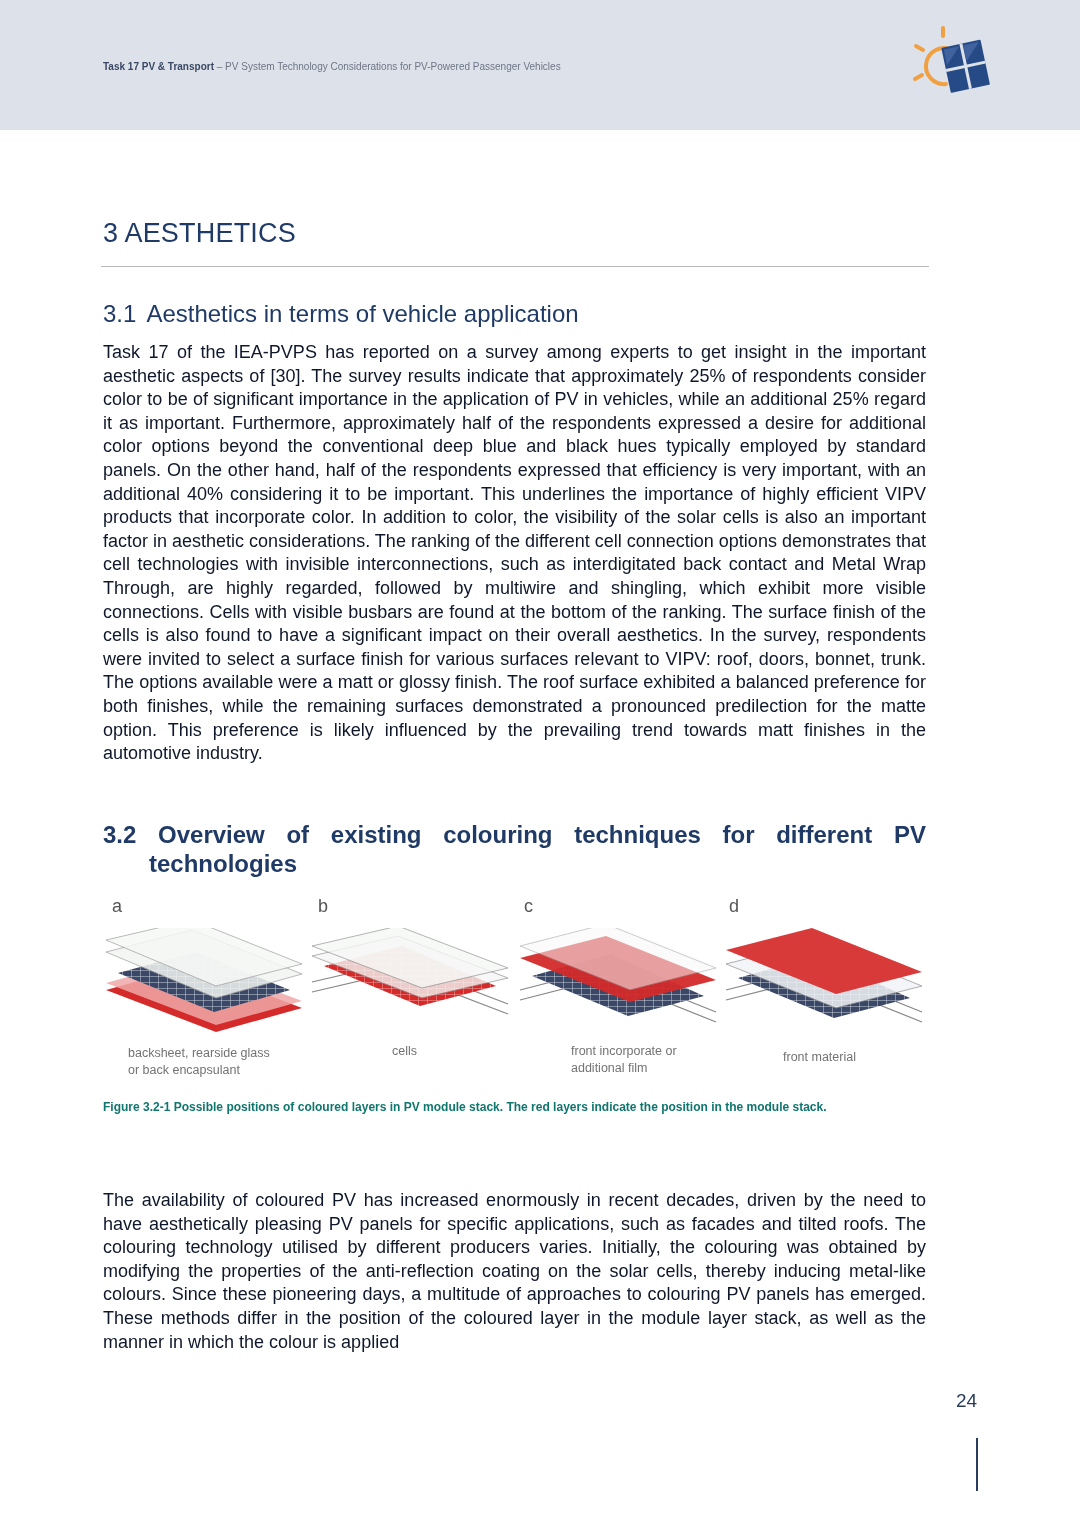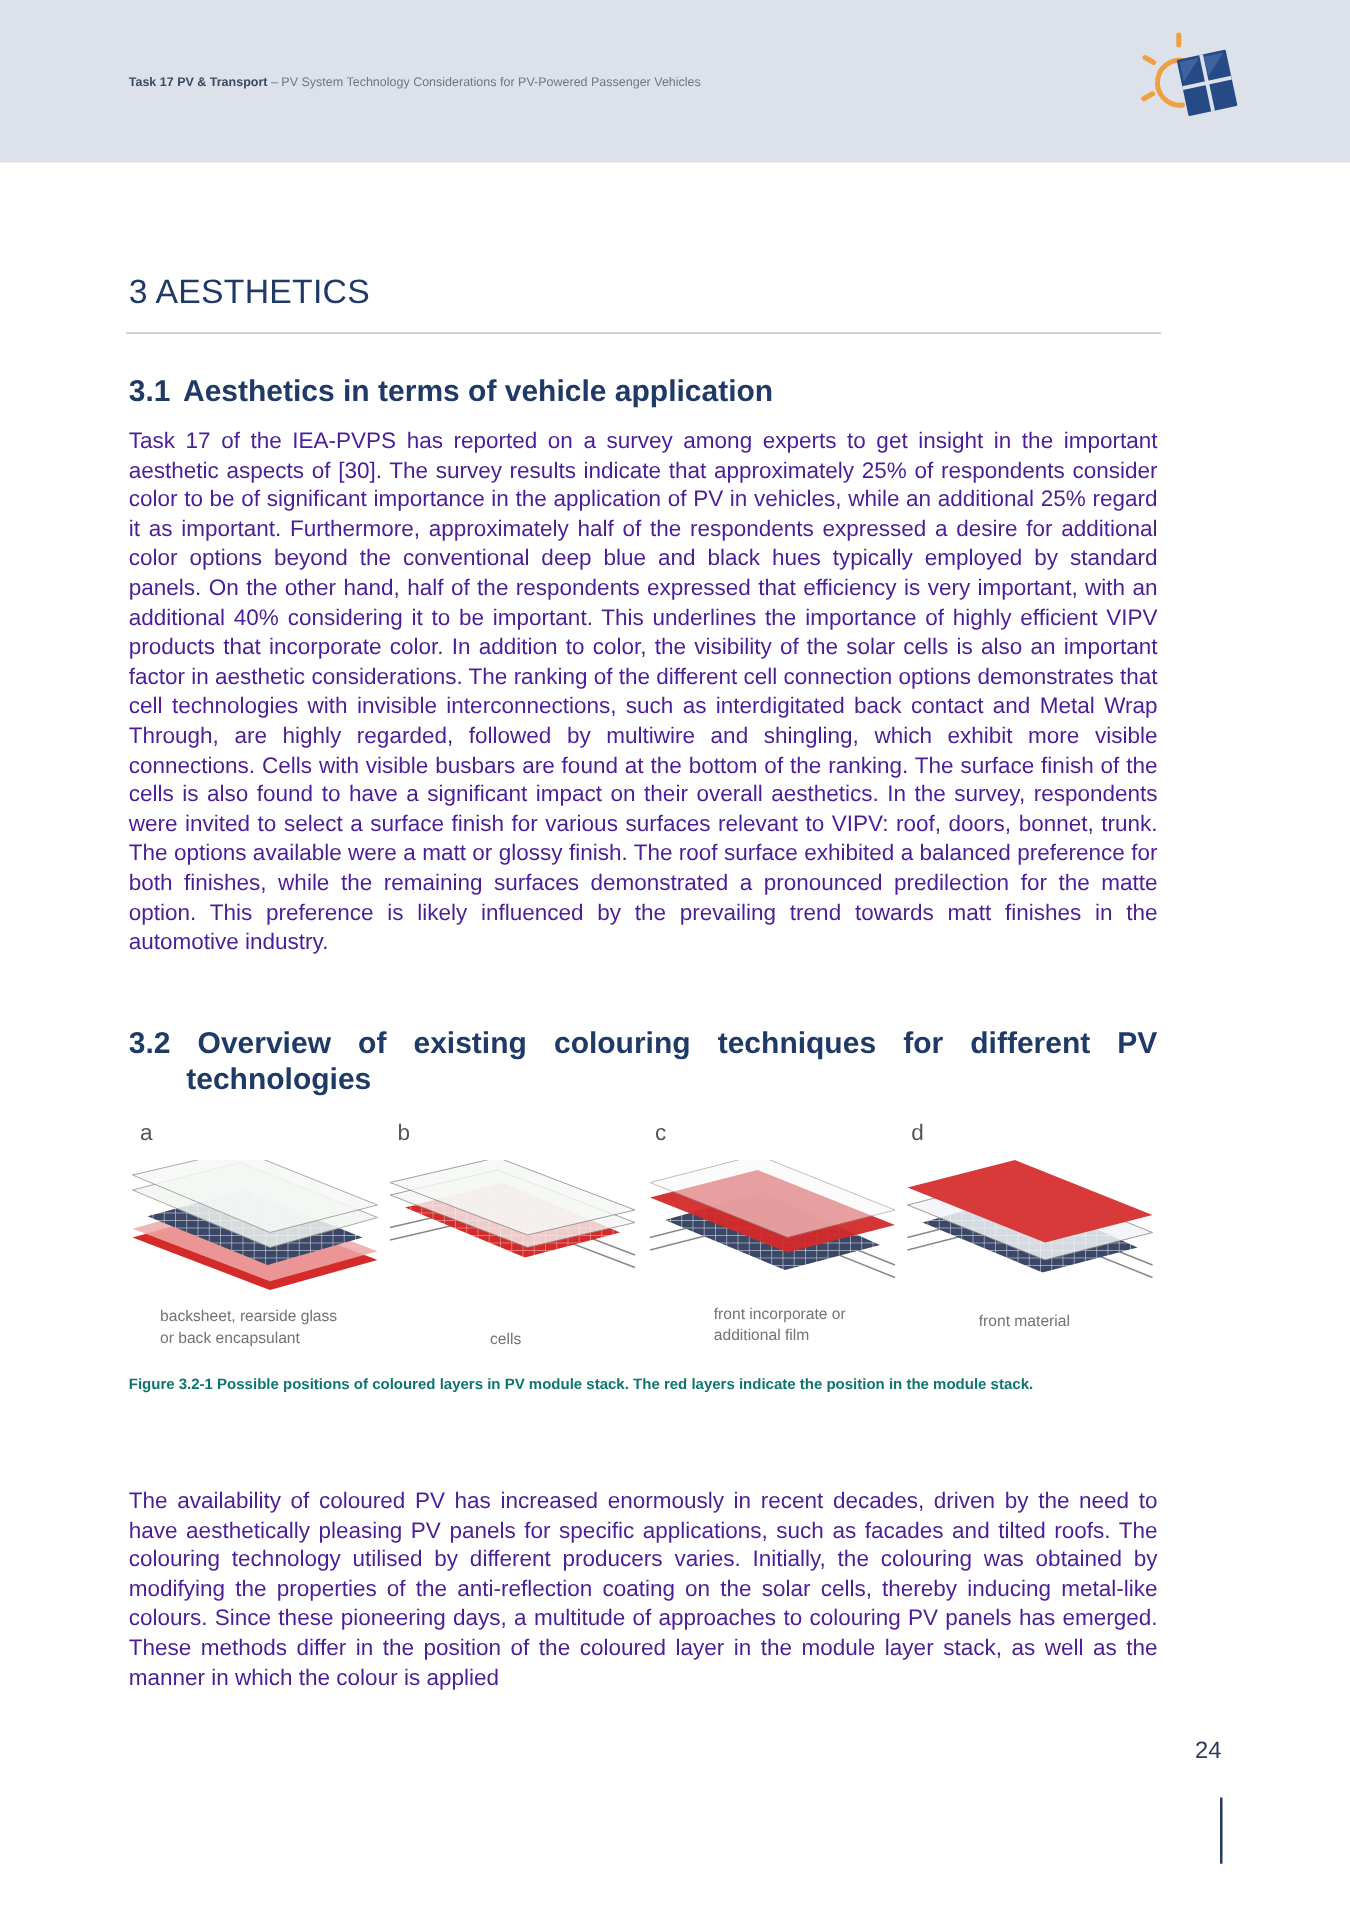--- a/index.html
+++ b/index.html
@@ -23,27 +23,27 @@
   .h1 {
     position: absolute; left: 103px; top: 218px;
     font-size: 27px; font-weight: normal; color: #1f3a66; letter-spacing: 0.2px;
   }
   .h1-rule {
     position: absolute; left: 101px; top: 266px; width: 828px; height: 0;
     border-top: 1.5px solid #b9b9b9;
   }
   .h2 {
     position: absolute; left: 103px; top: 300px;
-    font-size: 24px; font-weight: bold; color: #1f3a66;
+    font-size: 24px; font-weight: normal; color: #1f3a66;
   }
   .h2 .num { margin-right: 10px; }
 
   .para {
     position: absolute; left: 103px; width: 823px;
-    font-size: 18px; line-height: 23.6px; color: #4c1d95;
+    font-size: 18px; line-height: 23.6px; color: #0f172a;
     text-align: justify; margin: 0;
   }
   .para-1 { top: 341px; }
   .para-2 { top: 1189px; }
 
   .h2b {
     position: absolute; left: 103px; top: 820px; width: 823px;
     font-size: 24px; font-weight: bold; color: #1f3a66; line-height: 29px;
   }
   .h2b .line1 { display: flex; justify-content: space-between; }
@@ -149,21 +149,21 @@
   <div>or back encapsulant</div>
 </div>
 
 <svg class="fig-panel" style="left:310px;" viewBox="0 0 200 110">
   <polyline points="2,64 88,44 198,86" fill="none" stroke="#888" stroke-width="1.2"></polyline>
   <polyline points="2,54 88,34 198,76" fill="none" stroke="#888" stroke-width="1.2"></polyline>
   <polygon points="14,38 92,18 186,58 110,78" fill="url(#redcellgrid)"></polygon>
   <polygon points="2,28 88,8 198,50 112,70" fill="#f4f6f4" stroke="#888" stroke-width="0.8" opacity="0.8"></polygon>
   <polygon points="2,18 88,-2 198,40 112,60" fill="#f6f8f6" stroke="#888" stroke-width="0.8" opacity="0.8"></polygon>
 </svg>
-<div class="fig-label" style="left:392px; top:1043px;margin-top:20px;">
+<div class="fig-label" style="left:392px; top:1043px;">
   <div>cells</div>
 </div>
 
 <svg class="fig-panel" style="left:518px;" viewBox="0 0 200 110">
   <polyline points="2,72 88,50 198,94" fill="none" stroke="#888" stroke-width="1.2"></polyline>
   <polyline points="2,62 88,40 198,84" fill="none" stroke="#888" stroke-width="1.2"></polyline>
   <polygon points="14,48 92,26 186,68 110,88" fill="url(#cellgrid)"></polygon>
   <polygon points="2,30 88,8 198,52 112,74" fill="#d42a2a" opacity="0.95"></polygon>
   <polygon points="2,18 88,-4 198,40 112,62" fill="#f6f8f6" stroke="#888" stroke-width="0.8" opacity="0.55"></polygon>
 </svg>

